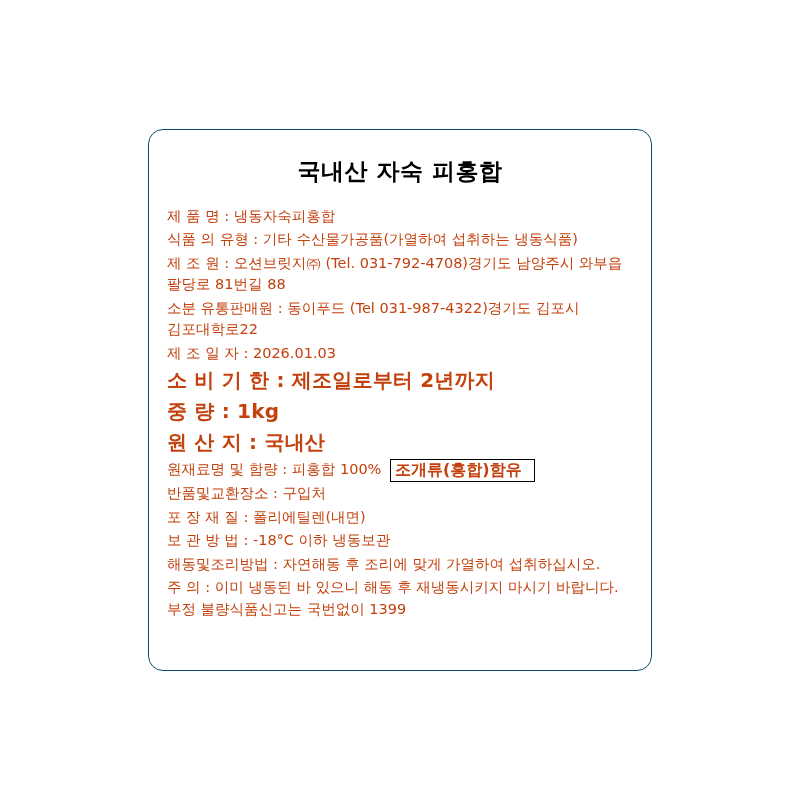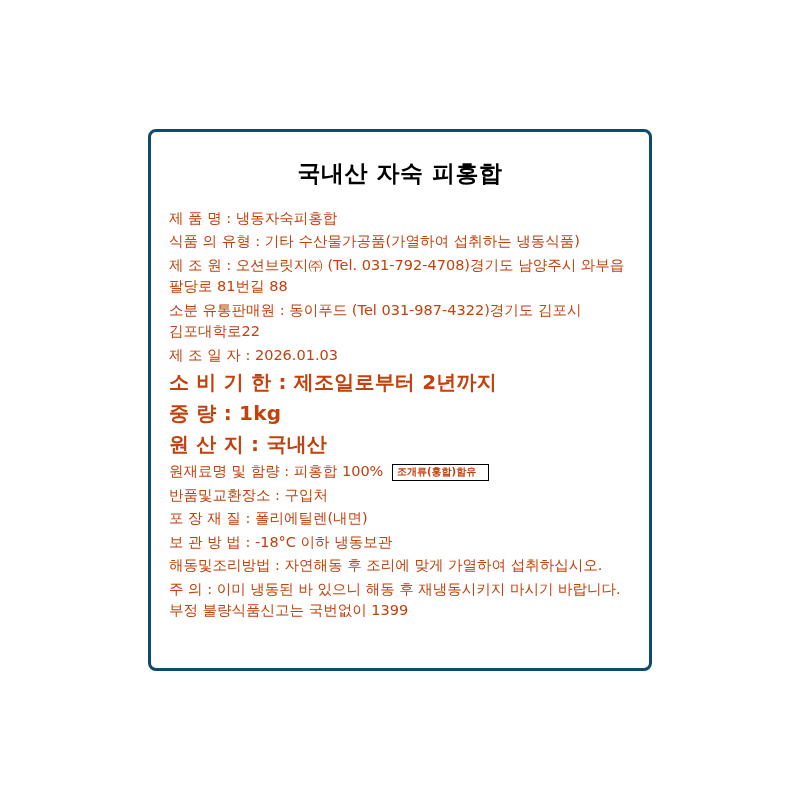--- a/index.html
+++ b/index.html
@@ -15,22 +15,22 @@
     position: relative;
     overflow: hidden;
   }
   #label-card {
     position: absolute;
     left: 148px;
     top: 129px;
     width: 504px;
     height: 542px;
     background: #ffffff;
-    border: 3px solid #0c4a6e;
-    border-radius: 8px;
+    border: 1px solid #0c4a6e;
+    border-radius: 15px;
     box-sizing: border-box;
   }
   #label-inner {
     padding: 22px 18px 10px 18px;
   }
   #product-title {
     text-align: center;
     font-size: 23px;
     font-weight: bold;
     letter-spacing: 0.5px;
@@ -52,21 +52,21 @@
     line-height: 1.55;
     letter-spacing: 0.2px;
   }
   .lbl-sp {
     display: inline;
   }
   .boxed {
     display: inline-block;
     border: 1px solid #000;
     padding: 1px 12px 2px 4px;
-    font-size: 10px;
+    font-size: 16px;
     font-weight: bold;
     line-height: 1.15;
     margin-left: 4px;
     vertical-align: middle;
   }
 </style>
 </head>
 <body>
 
 <div id="label-card">

